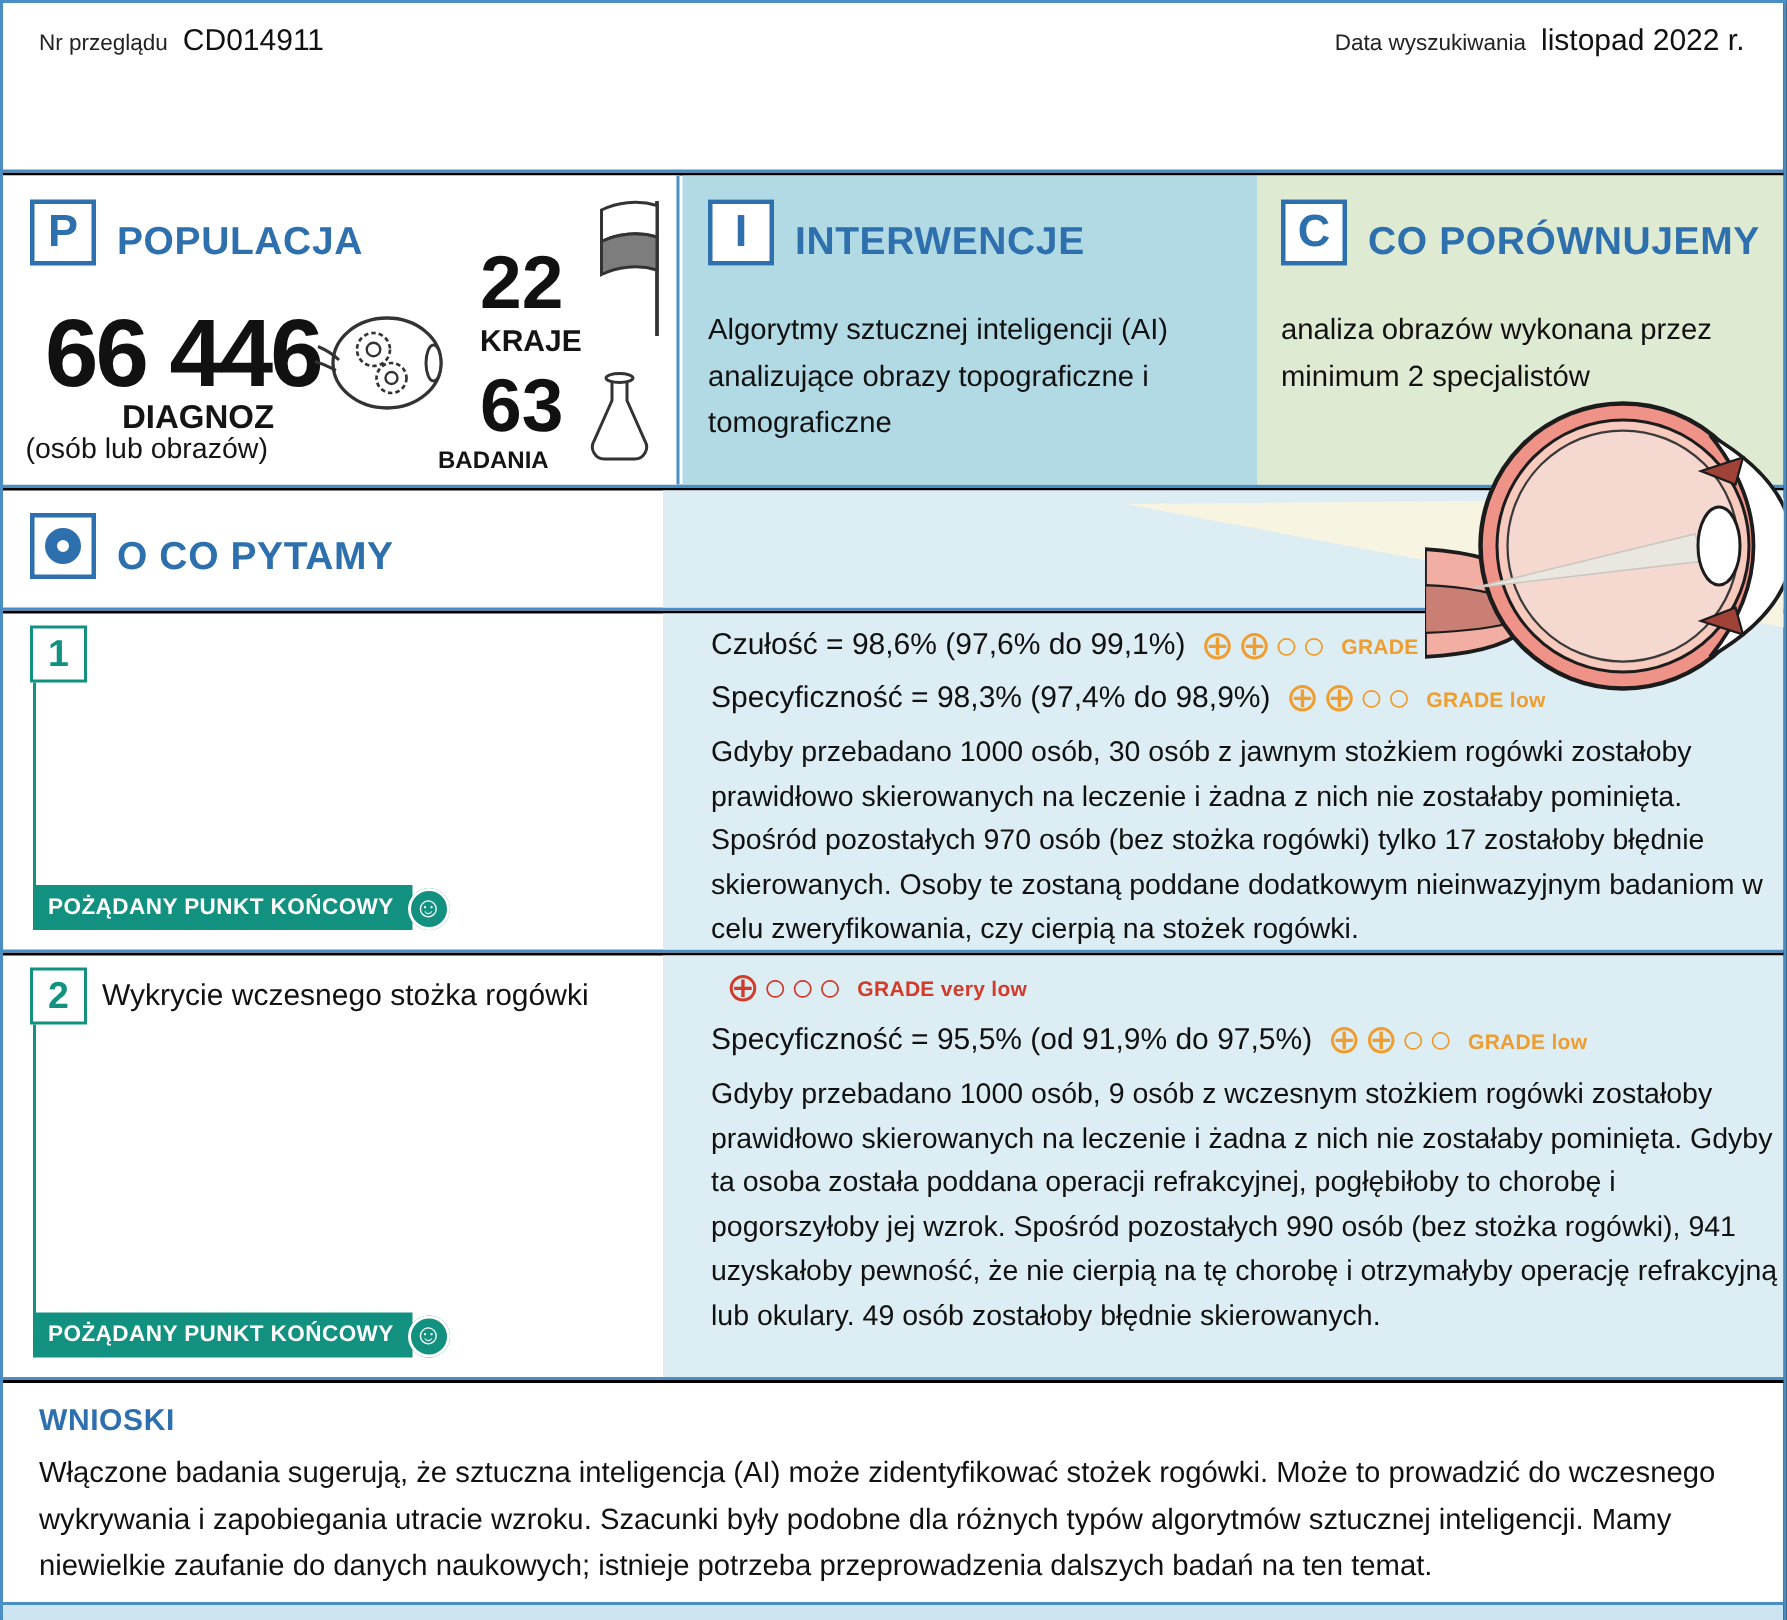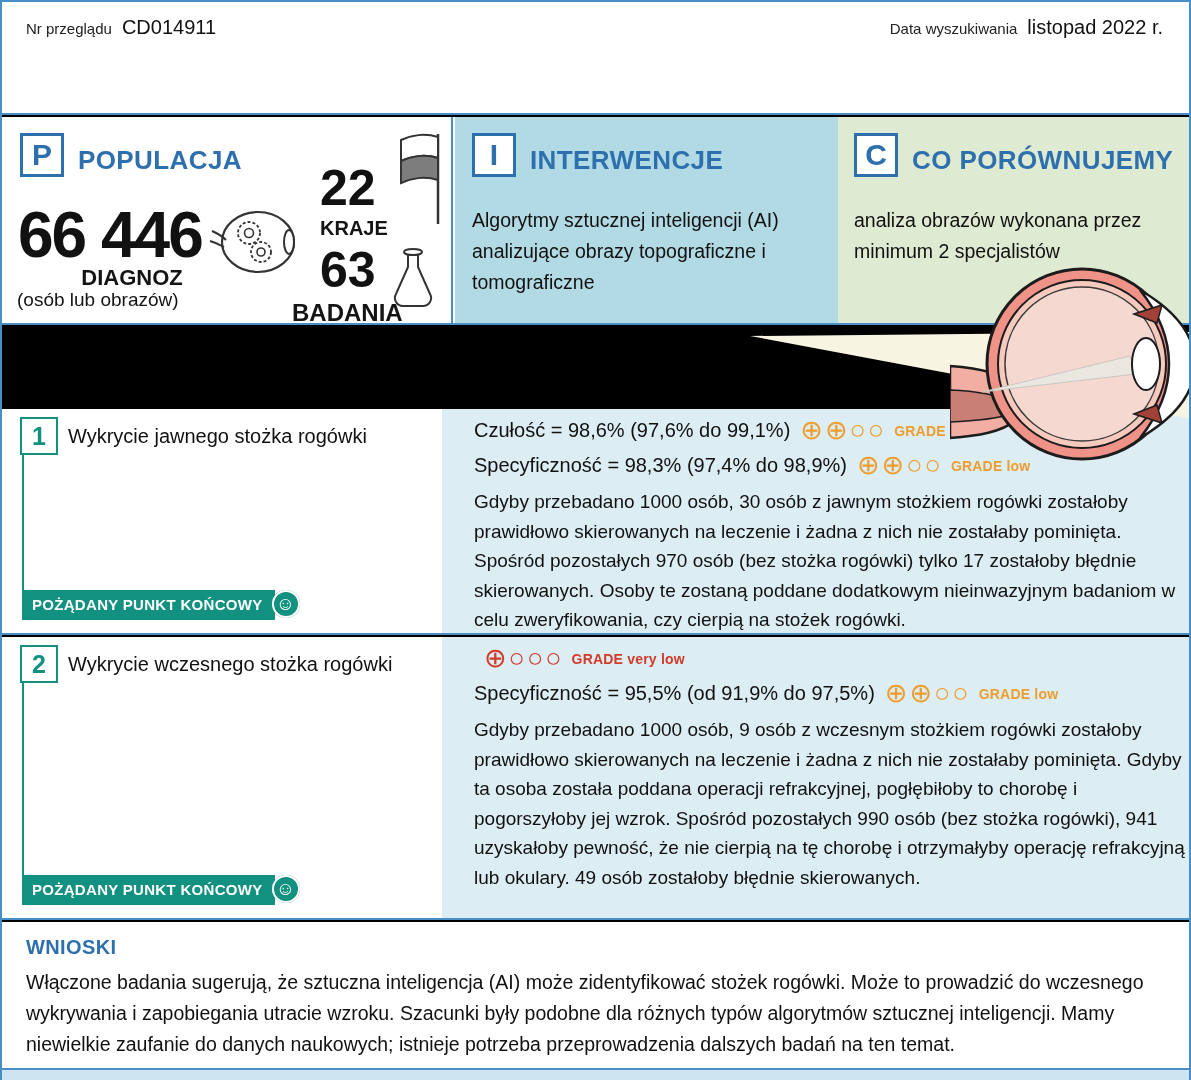--- a/index.html
+++ b/index.html
@@ -36,21 +36,21 @@
   .pico-text{font-size:19.5px;line-height:31px;color:#111;}
 
   .o-ring{width:24px;height:24px;border:8px solid var(--accent);border-radius:50%;}
 
   
   .numbox{position:absolute;left:18px;top:8px;width:38px;height:38px;border:2.5px solid var(--teal);
           display:flex;align-items:center;justify-content:center;
           font-size:25px;font-weight:700;color:var(--teal);background:#fff;}
   .row-title{position:absolute;left:66px;top:16px;font-size:20px;color:#111;}
   .bracket{position:absolute;left:20px;width:2px;background:var(--teal);}
-  .endpoint{position:absolute;left:20px;bottom:13px;height:30px;display:flex;align-items:flex-start;}
+  .endpoint{position:absolute;left:20px;bottom:13px;height:30px;display:flex;align-items:flex-end;}
   .endpoint-label{background:var(--teal);color:#fff;font-size:15px;font-weight:700;
                   letter-spacing:.3px;height:30px;line-height:30px;padding:0 12px 0 10px;white-space:nowrap;}
   .endpoint-face{width:28px;height:28px;border-radius:50%;background:var(--teal);
                  box-shadow:inset 0 0 0 2px #fff;margin-left:-3px;display:flex;
                  align-items:center;justify-content:center;color:#fff;font-size:19px;}
   .statline{position:absolute;display:flex;align-items:center;white-space:nowrap;}
   .stat-text{font-size:20px;color:#111;}
   .grade-icons{font-size:27px;letter-spacing:2px;margin-left:10px;line-height:1;}
   .grade-label{font-size:14px;font-weight:700;margin-left:8px;letter-spacing:.2px;}
   .g-low{color:var(--orange);}
@@ -78,21 +78,21 @@
     </div>
   </div>
 
   <div class="band" style="top:115px;height:208px;">
     <div class="col" style="left:0;width:451px;background:#fff;border-right:2px solid var(--line);"></div>
     <div class="col" style="left:453px;width:383px;background:var(--ibg);"></div>
     <div class="col" style="left:836px;right:0;background:var(--cbg);"></div>
 
     <div class="abs pico-icon" style="left:18px;top:16px;">P</div>
     <div class="abs pico-label" style="left:76px;top:28px;">POPULACJA</div>
-    <div class="abs bignum" style="left:16px;top:86px;font-size:64px;letter-spacing:-2px;">66 446</div>
+    <div class="abs bignum" style="left:28px;top:86px;font-size:64px;letter-spacing:-2px;">66 446</div>
     <div class="abs" style="left:60px;top:148px;width:140px;text-align:center;font-size:22px;font-weight:700;">DIAGNOZ</div>
     <div class="abs" style="left:15px;top:172px;width:185px;font-size:19px;">(osób lub obrazów)</div>
 
     <div class="abs" style="left:206px;top:92px;">
       <svg width="90" height="66" viewBox="0 0 90 66">
         <path d="M4,22 C11,25 14,27 18,31 M2,32 C9,34 12,36 16,38" fill="none" stroke="#333" stroke-width="2"></path>
         <ellipse cx="50" cy="33" rx="36" ry="30" fill="none" stroke="#333" stroke-width="2.2"></ellipse>
         <circle cx="41" cy="24" r="11" fill="none" stroke="#333" stroke-width="1.8" stroke-dasharray="3,2"></circle>
         <circle cx="41" cy="24" r="4.5" fill="none" stroke="#333" stroke-width="1.6"></circle>
         <circle cx="53" cy="43" r="10" fill="none" stroke="#333" stroke-width="1.8" stroke-dasharray="3,2"></circle>
@@ -105,42 +105,48 @@
     <div class="abs" style="left:318px;top:100px;font-size:20px;font-weight:700;">KRAJE</div>
     <div class="abs" style="left:394px;top:13px;">
       <svg width="48" height="96" viewBox="0 0 48 96">
         <line x1="42" y1="4" x2="42" y2="94" stroke="#333" stroke-width="2.5"></line>
         <path d="M42,7 C29,3 15,5 5,10 L5,31 C15,26 29,24 42,28 Z" fill="#fff" stroke="#333" stroke-width="2"></path>
         <path d="M5,31 C15,26 29,24 42,28 L42,50 C29,46 15,48 5,53 Z" fill="#7d7d7d" stroke="#333" stroke-width="2"></path>
       </svg>
     </div>
 
     <div class="abs bignum" style="left:318px;top:128px;font-size:50px;">63</div>
-    <div class="abs" style="left:290px;top:182px;font-size:24px;font-weight:700;">BADANIA</div>
+    <div class="abs" style="left:290px;top:182px;font-size:16px;font-weight:700;">BADANIA</div>
     <div class="abs" style="left:384px;top:130px;">
       <svg width="54" height="66" viewBox="0 0 54 66">
         <path d="M22,6 L22,20 L10,47 a8,8 0 0 0 7,12 h20 a8,8 0 0 0 7,-12 L32,20 L32,6 Z" fill="#fff" stroke="#333" stroke-width="2"></path>
         <ellipse cx="27" cy="5" rx="9" ry="3" fill="#fff" stroke="#333" stroke-width="2"></ellipse>
       </svg>
     </div>
 
     <div class="abs pico-icon" style="left:470px;top:16px;">I</div>
     <div class="abs pico-label" style="left:528px;top:28px;">INTERWENCJE</div>
     <div class="abs pico-text" style="left:470px;top:88px;width:336px;">Algorytmy sztucznej inteligencji (AI) analizujące obrazy topograficzne i tomograficzne</div>
 
     <div class="abs pico-icon" style="left:852px;top:16px;">C</div>
     <div class="abs pico-label" style="left:910px;top:28px;">CO PORÓWNUJEMY</div>
     <div class="abs pico-text" style="left:852px;top:88px;width:300px;">analiza obrazów wykonana przez minimum 2 specjalistów</div>
   </div>
 
+  <div class="band" style="top:325px;height:80px;">
+    <div class="abs" style="left:440px;right:0;top:0;bottom:0;background:var(--rowbg);"></div>
+    <div class="abs pico-icon" style="left:18px;top:15px;">
+      <div class="o-ring"></div>
+    </div>
+    <div class="abs pico-label" style="left:76px;top:28px;">O CO PYTAMY</div>
+  </div>
 
   <div class="band" style="top:407px;height:226px;">
     <div class="abs" style="left:440px;right:0;top:0;bottom:0;background:var(--rowbg);"></div>
     <div class="numbox">1</div>
-    <div class="row-title">Wykrycie jawnego stożka rogówki</div>
     <div class="bracket" style="top:46px;height:137px;"></div>
     <div class="endpoint">
       <span class="endpoint-label">POŻĄDANY PUNKT KOŃCOWY</span>
       <span class="endpoint-face">☺</span>
     </div>
 
     <div class="statline" style="left:472px;top:8px;">
       <span class="stat-text">Czułość = 98,6% (97,6% do 99,1%)</span>
       <span class="grade-icons g-low">⊕⊕○○</span>
       <span class="grade-label g-low">GRADE low</span>

